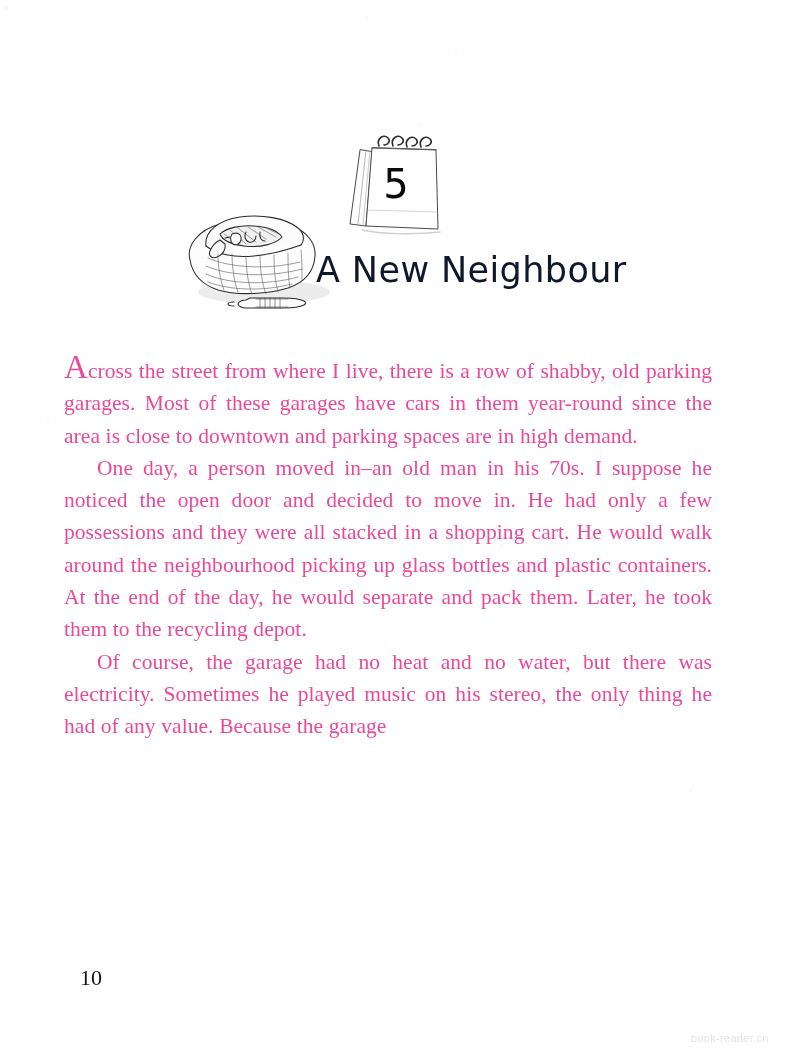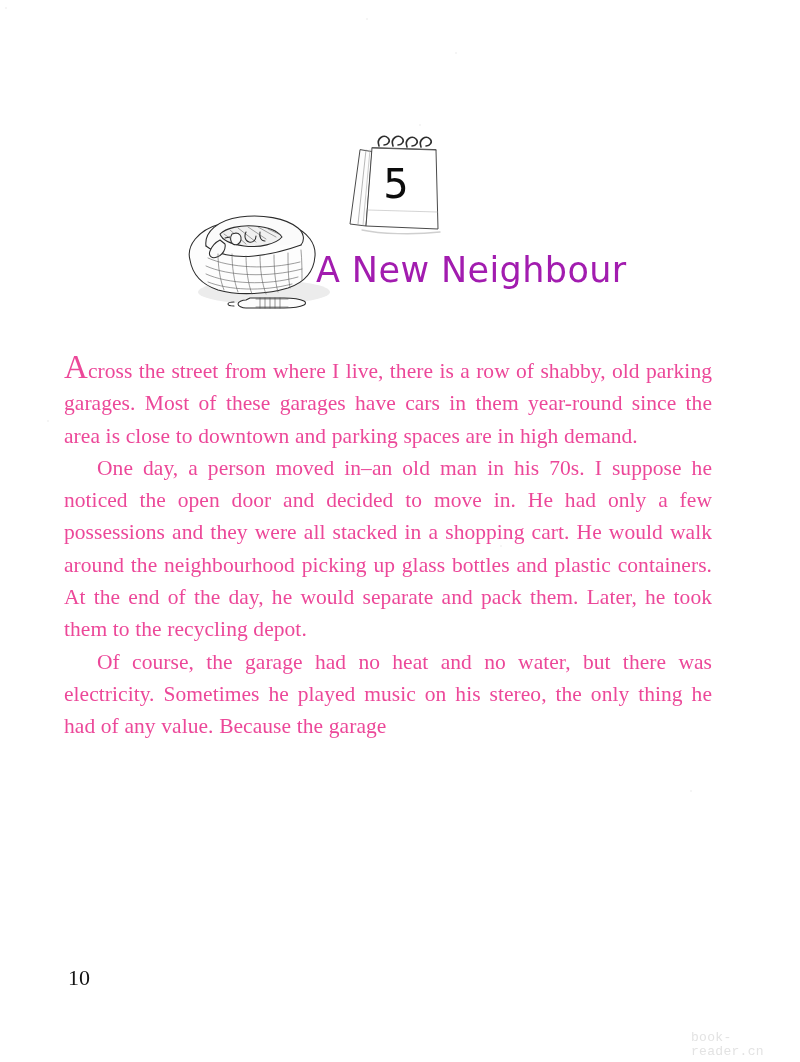--- a/index.html
+++ b/index.html
@@ -56,21 +56,21 @@
   }
 
   .chapter-title {
     position: absolute;
     left: 316px;
     top: 124px;
     font-family: "DejaVu Sans", "Liberation Sans", sans-serif;
     font-size: 35px;
     line-height: 40px;
     font-weight: 400;
-    color: #a21caf;
+    color: #0f172a;
     letter-spacing: 0.4px;
     white-space: nowrap;
   }
 
   
   .body-text {
     position: absolute;
     left: 64px;
     top: 355px;
     width: 648px;
@@ -93,34 +93,34 @@
 
   .raised-cap {
     font-size: 33px;
     line-height: 0;
     vertical-align: baseline;
   }
 
   
   .page-number {
     position: absolute;
-    left: 68px;
+    left: 80px;
     top: 965px;
     font-size: 22px;
     line-height: 26px;
     color: #131313;
   }
 
   
   .watermark {
     position: absolute;
     left: 691px;
     top: 1031px;
-    font-family: Liberation Mono, monospace;
-    font-size: 13px;
+    font-family: Liberation Sans, sans-serif;
+    font-size: 11px;
     line-height: 14px;
     color: #e3e3e3;
     letter-spacing: 0.3px;
     user-select: none;
   }
 
   
   .speckle {
     position: absolute;
     background: #f2f2f2;

